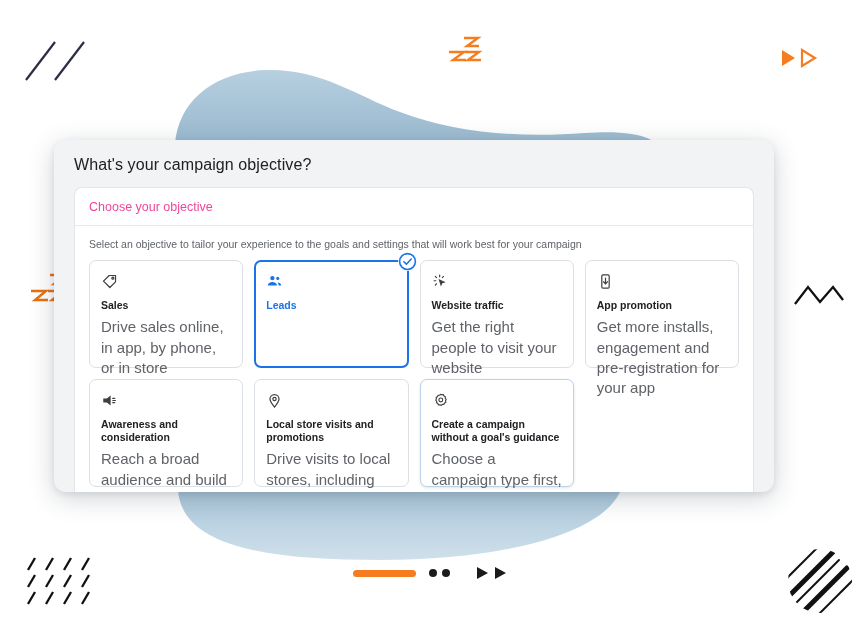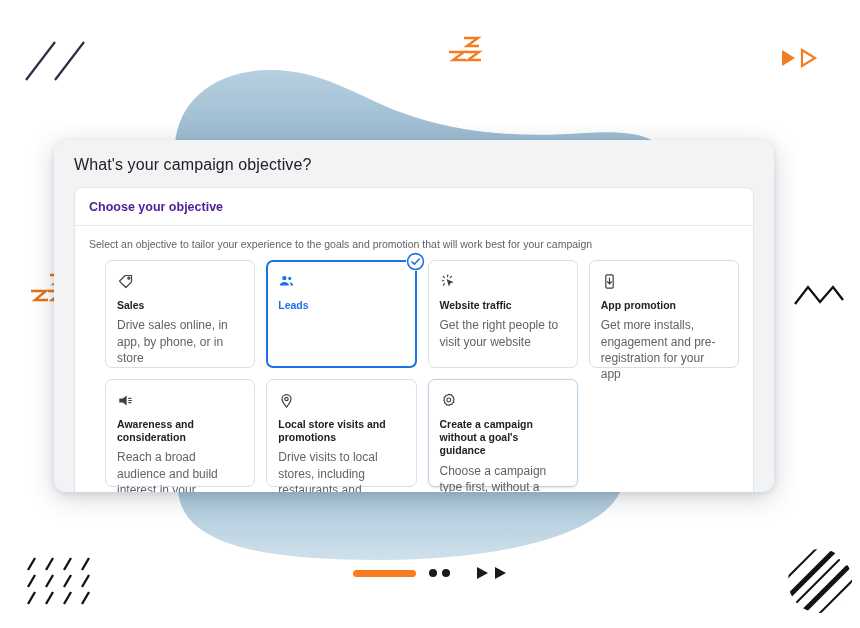--- a/index.html
+++ b/index.html
@@ -39,37 +39,36 @@
     position: absolute;
     left: 20px; right: 20px; top: 47px; bottom: 0;
     background: #ffffff;
     border: 1px solid #e3e5e8;
     border-bottom: none;
     border-radius: 8px 8px 0 0;
     overflow: hidden;
   }
   #panel-header {
     font-size: 12.5px;
-    font-weight: bold;
-    color: #4c1d95;
+    font-weight: normal;
+    color: #ec4899;
     padding: 12px 14px 11px 14px;
     border-bottom: 1px solid #e6e8ea;
   }
   #panel-sub {
     font-size: 10.5px;
     color: #5f6368;
     padding: 12px 14px 10px 14px;
   }
 
   #card-grid {
     padding: 0 14px;
     display: grid;
     grid-template-columns: repeat(4, 1fr);
     gap: 11px;
-    margin-left: 16px;
   }
   .card {
     position: relative;
     background: #fff;
     border: 1px solid #dcdfe3;
     border-radius: 7px;
     height: 108px;
     padding: 12px 11px 10px 11px;
     cursor: pointer;
   }
@@ -88,21 +87,21 @@
   .card.selected .card-icon { color: #1a73e8; }
   .card-title {
     font-size: 10.5px;
     font-weight: bold;
     color: #202124;
     line-height: 1.26;
     margin-bottom: 5px;
   }
   .card.selected .card-title { color: #1a73e8; }
   .card-desc {
-    font-size: 12px;
+    font-size: 15px;
     color: #5f6368;
     line-height: 1.36;
   }
   .card.selected .card-desc { color: #1a73e8; }
 
   .check-badge {
     position: absolute;
     right: -10px; top: -10px;
     width: 19px; height: 19px;
     border-radius: 50%;
@@ -216,21 +215,21 @@
   </svg>
 
   <div id="modal">
 
     <div id="modal-title">What's your campaign objective?</div>
 
     <div id="panel">
 
       <div id="panel-header">Choose your objective</div>
 
-      <div id="panel-sub">Select an objective to tailor your experience to the goals and promotion that will work best for your campaign</div>
+      <div id="panel-sub">Select an objective to tailor your experience to the goals and settings that will work best for your campaign</div>
 
       <div id="card-grid">
 
         <div class="card">
           <span class="card-icon">
             <svg width="17" height="17" viewBox="0 0 24 24" fill="none" stroke="currentColor" stroke-width="1.7" stroke-linejoin="round">
               <path d="M3.5 11.5 L11.5 3.5 L20.5 3.5 L20.5 12.5 L12.5 20.5 Z"></path>
               <circle cx="16.7" cy="7.3" r="1.4"></circle>
             </svg>
           </span>

